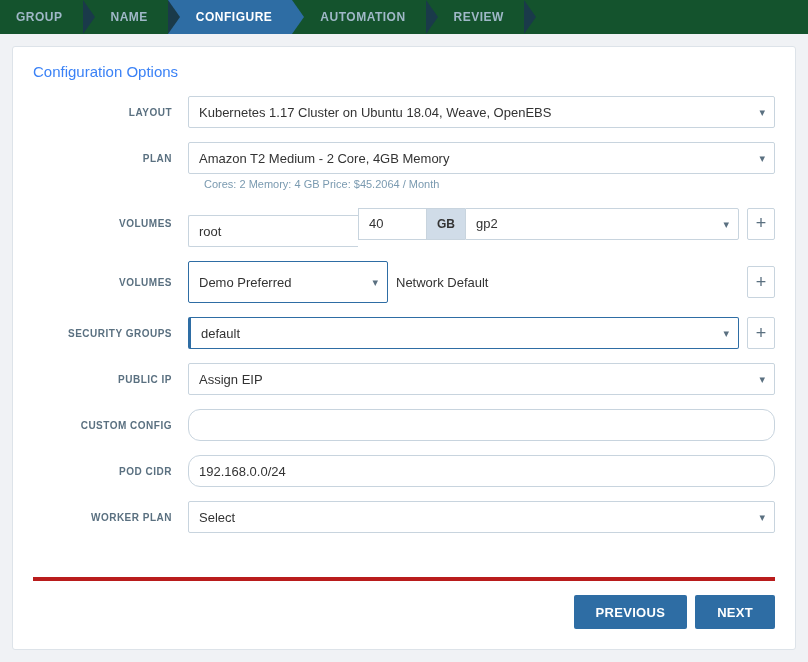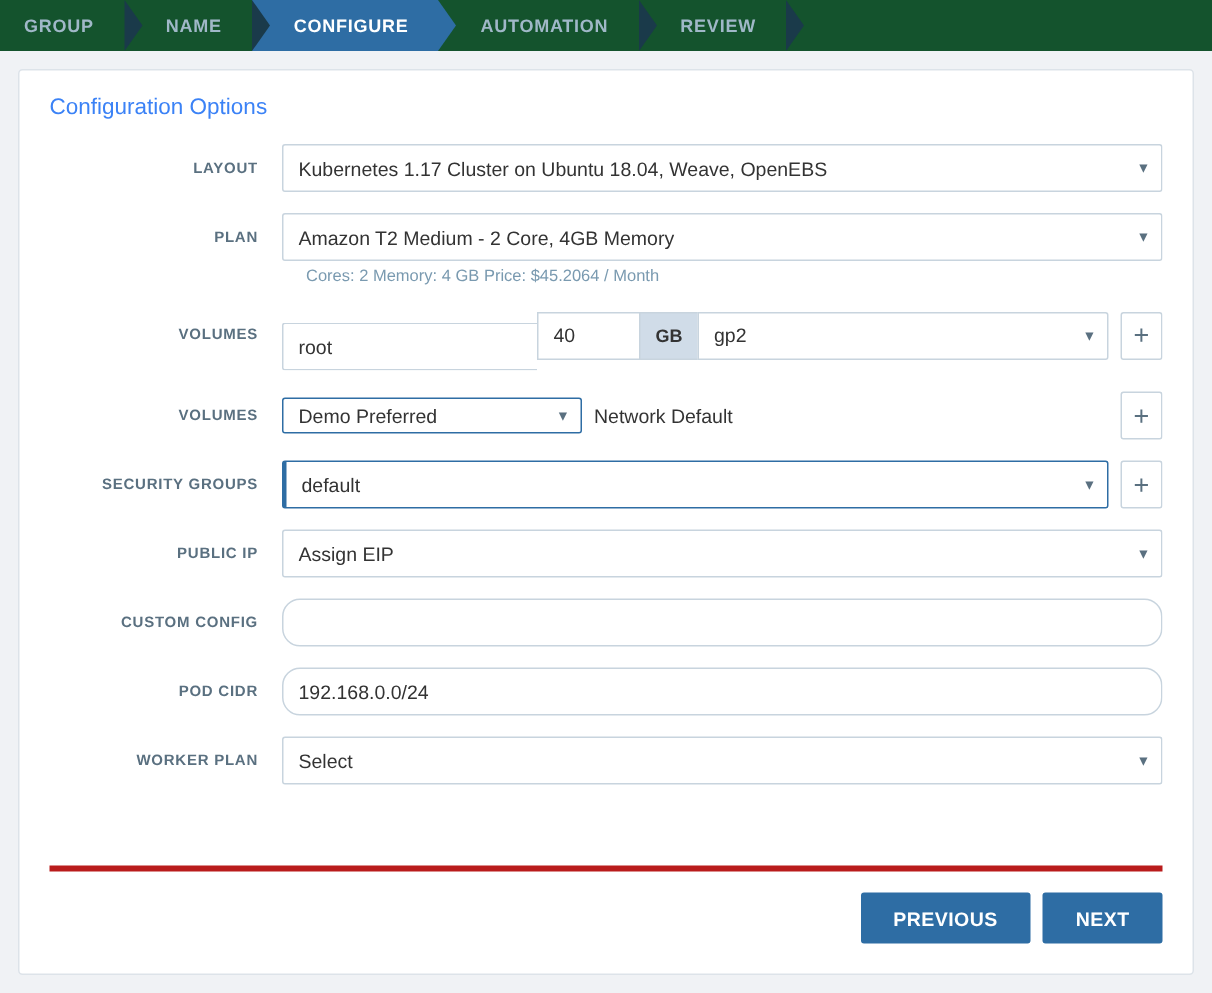--- a/index.html
+++ b/index.html
@@ -236,21 +236,21 @@
       flex: 1;
     }
 
     .net-select-wrap {
       position: relative;
       width: 200px;
     }
 
     .net-select-wrap select {
       width: 100%;
-      height: 24px;
+      height: 42px;
       border: 1px solid #2e6da4;
       border-radius: 2px;
       padding: 0 28px 0 10px;
       font-size: 13px;
       color: #333;
       background: #fff;
       appearance: none;
       outline: none;
       cursor: pointer;
     }

